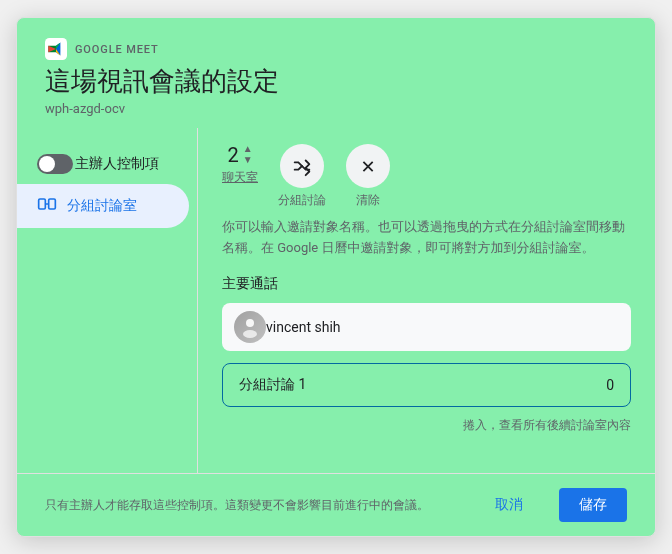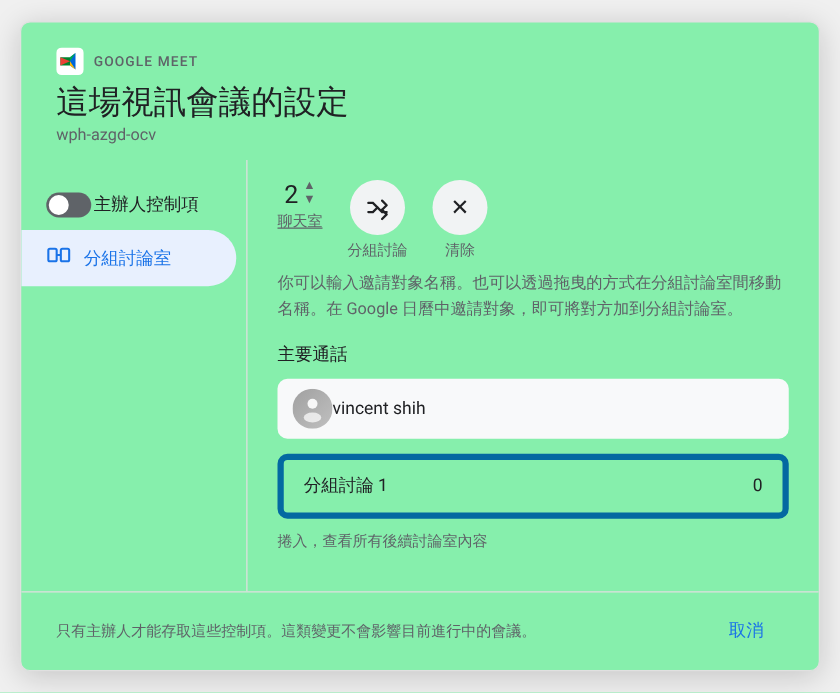--- a/index.html
+++ b/index.html
@@ -219,37 +219,37 @@
       color: #fff;
     }
     .participant-name {
       font-size: 14px;
       color: #202124;
     }
     .breakout-room-row {
       display: flex;
       align-items: center;
       justify-content: space-between;
-      border: 5px solid #0369a1;
+      border: 1px solid #0369a1;
       border-radius: 8px;
       padding: 12px 16px;
       margin-bottom: 4px;
     }
     .breakout-room-name {
       font-size: 14px;
       color: #202124;
     }
     .breakout-room-count {
       font-size: 14px;
       color: #202124;
     }
     .more-rooms {
       font-size: 12px;
       color: #5f6368;
-      text-align: left;
+      text-align: right;
       padding: 6px 0;
     }
     .dialog-footer {
       padding: 14px 28px;
       display: flex;
       align-items: center;
       justify-content: space-between;
       border-top: 1px solid #e0e0e0;
     }
     .footer-note {
@@ -387,15 +387,16 @@
       </div>
 
       <div class="more-rooms">捲入，查看所有後續討論室內容</div>
     </div>
   </div>
 
   <div class="dialog-footer">
     <span class="footer-note">只有主辦人才能存取這些控制項。這類變更不會影響目前進行中的會議。</span>
     <div class="footer-actions">
       <button class="btn-cancel">取消</button>
+      <button class="btn-save">儲存</button>
     </div>
   </div>
 </div>
 
 </body></html>

